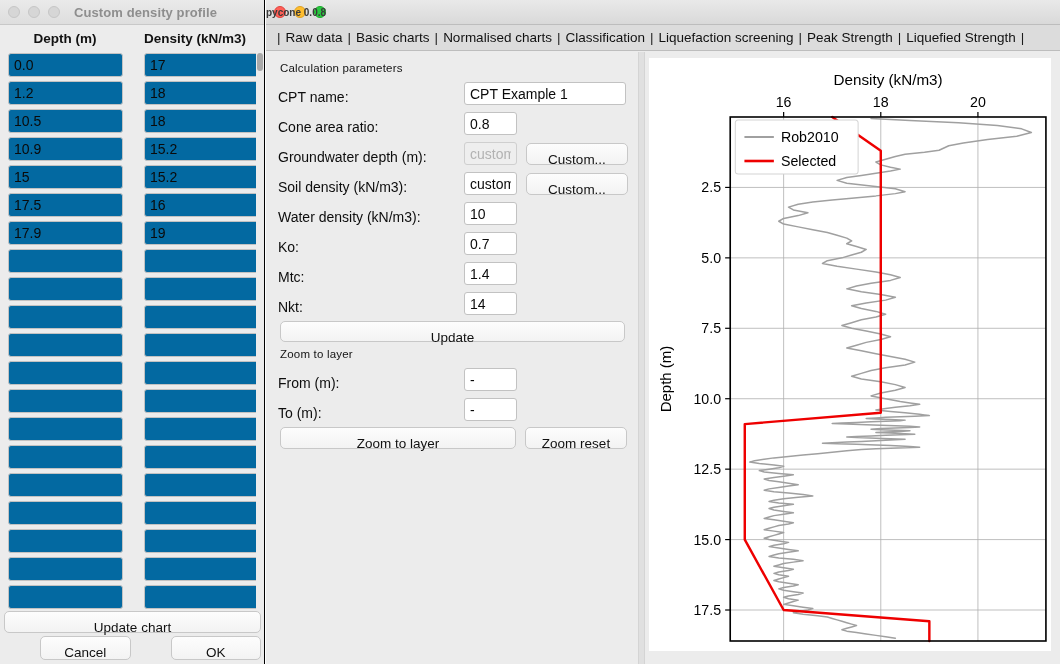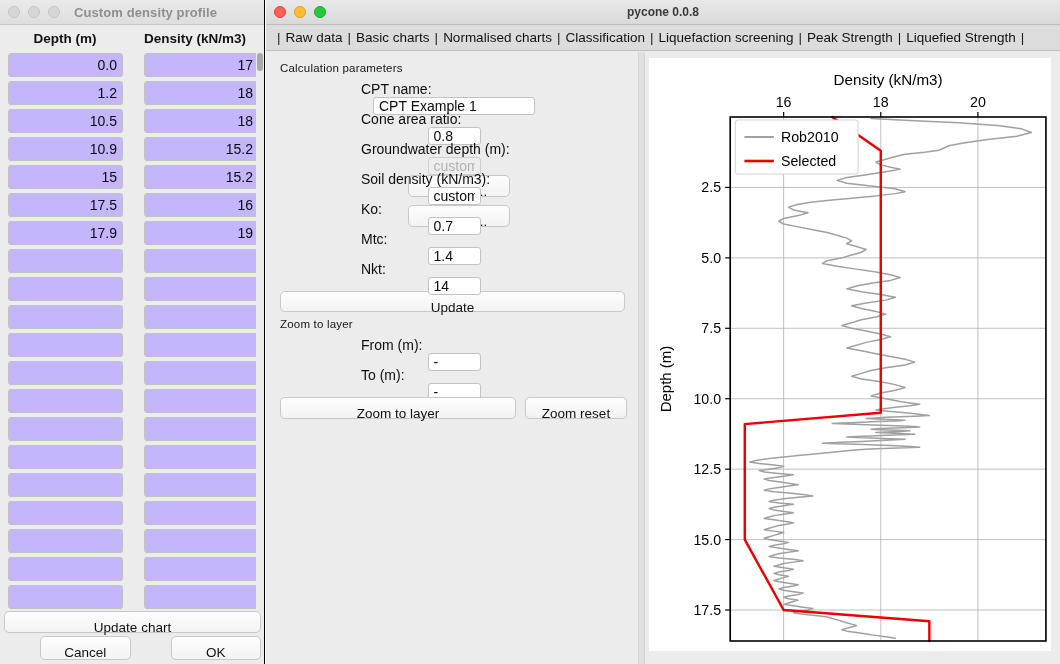--- a/index.html
+++ b/index.html
@@ -56,28 +56,27 @@
   .col-head.b { width: 122px; margin-left: 8px; }
 
   .rows-area {
     position: absolute; top: 28px; left: 0;
     width: 256px; height: 575px;
     overflow: hidden;
   }
   .row { display: flex; margin-bottom: 4px; }
   .cell-input {
     width: 115px; height: 24px;
-    background: #c4b5fd;
+    background: #0369a1;
     border: 1px solid #c2c2c2;
     border-radius: 3px;
     font-family: "Liberation Sans", sans-serif;
     font-size: 14px; color: #0a0a0a;
     padding: 0 5px;
     outline: none;
-    text-align: right;
   }
   .row .cell-input.a { margin-left: 8px; }
   .row .cell-input.b { margin-left: 21px; }
 
   .left-scrollbar {
     position: absolute; right: 2px; top: 26px;
     width: 6px; height: 613px;
     background: transparent;
   }
   .left-scroll-thumb {
@@ -116,22 +115,22 @@
     overflow: hidden;
   }
   .titlebar-right {
     height: 25px; width: 100%;
     background: linear-gradient(#e9e9e9, #d9d9d9);
     border-bottom: 1px solid #bdbdbd;
     display: flex; align-items: center;
     position: relative;
   }
   .titlebar-right-text {
-    position: absolute; left: 0; right: 0; text-align: center;
-    font-size: 12px; font-weight: bold; color: #3a3a3a;
+    position: absolute; left: 0; right: 0; 
+    font-size: 10px; font-weight: bold; color: #3a3a3a;
   }
 
   .tabbar {
     height: 26px; width: 100%;
     background: #dcdcdc;
     border-bottom: 1px solid #bdbdbd;
     display: flex; align-items: center;
     padding-left: 6px;
     white-space: nowrap;
     overflow: hidden;
@@ -160,24 +159,23 @@
     background: #e0e0e0;
     border-left: 1px solid #d4d4d4;
     border-right: 1px solid #d4d4d4;
   }
   .section-title {
     font-size: 11.5px; font-weight: normal; color: #141414;
     margin: 4px 0 7px 2px;
     letter-spacing: .2px;
   }
   .form-row {
-    display: flex; align-items: center;
+    display: flex; align-items: flex-end;
     margin-bottom: 6px;
     height: 24px;
-    flex-direction: column;
   }
   .form-label {
     font-size: 14px; color: #0d0d0d;
     width: 186px;
   }
   .fld {
     height: 23px;
     background: #ffffff;
     border: 1px solid #c2c2c2;
     border-radius: 3px;
@@ -387,20 +385,24 @@
             </div>
             <div class="form-row">
               <div class="form-label">Groundwater depth (m):</div>
               <input type="text" class="fld narrow disabled" disabled="" value="custom" style="">
               <button class="btn btn-custom">Custom...</button>
             </div>
             <div class="form-row">
               <div class="form-label">Soil density (kN/m3):</div>
               <input type="text" class="fld narrow" value="custom" style="">
               <button class="btn btn-custom">Custom...</button>
+            </div>
+            <div class="form-row">
+              <div class="form-label">Water density (kN/m3):</div>
+              <input type="text" class="fld narrow" value="10" style="">
             </div>
             <div class="form-row">
               <div class="form-label">Ko:</div>
               <input type="text" class="fld narrow" value="0.7" style="">
             </div>
             <div class="form-row">
               <div class="form-label">Mtc:</div>
               <input type="text" class="fld narrow" value="1.4" style="">
             </div>
             <div class="form-row">

